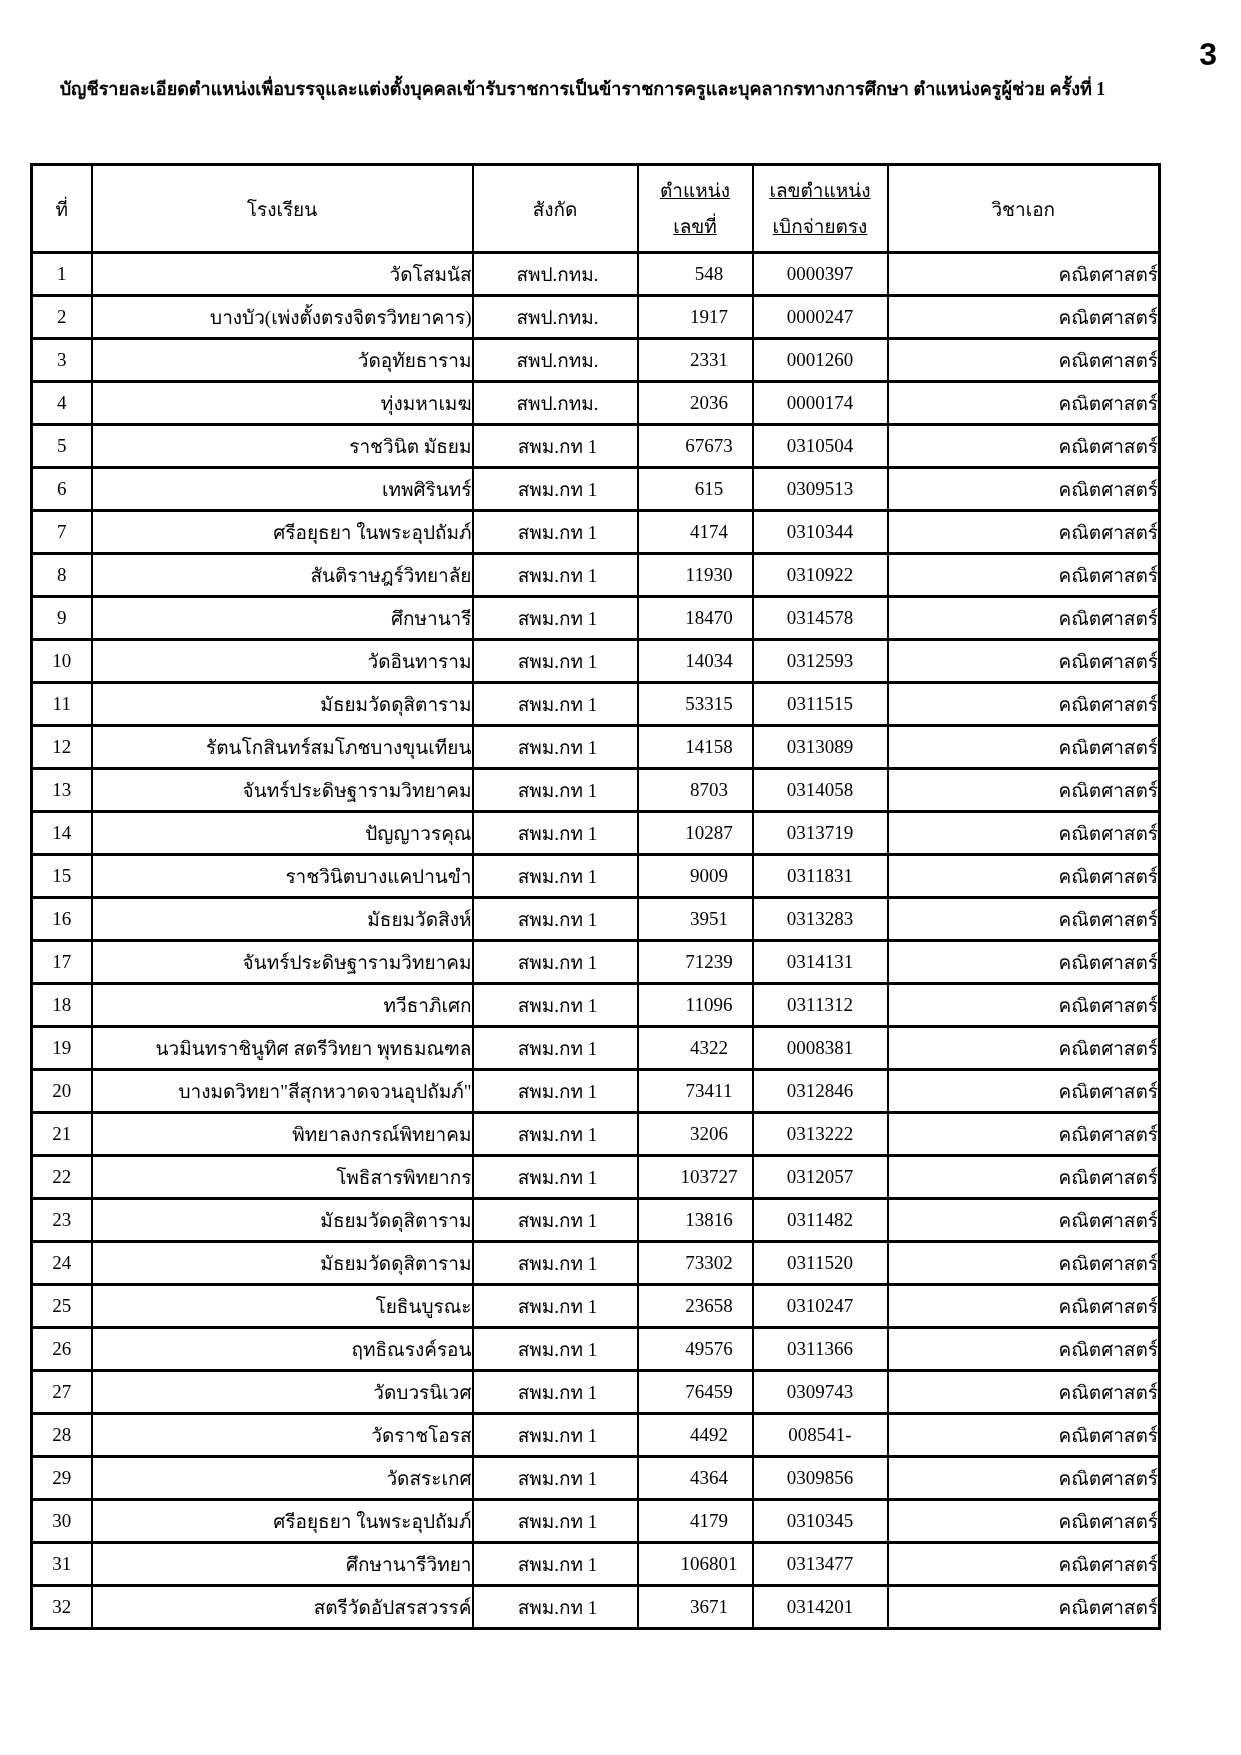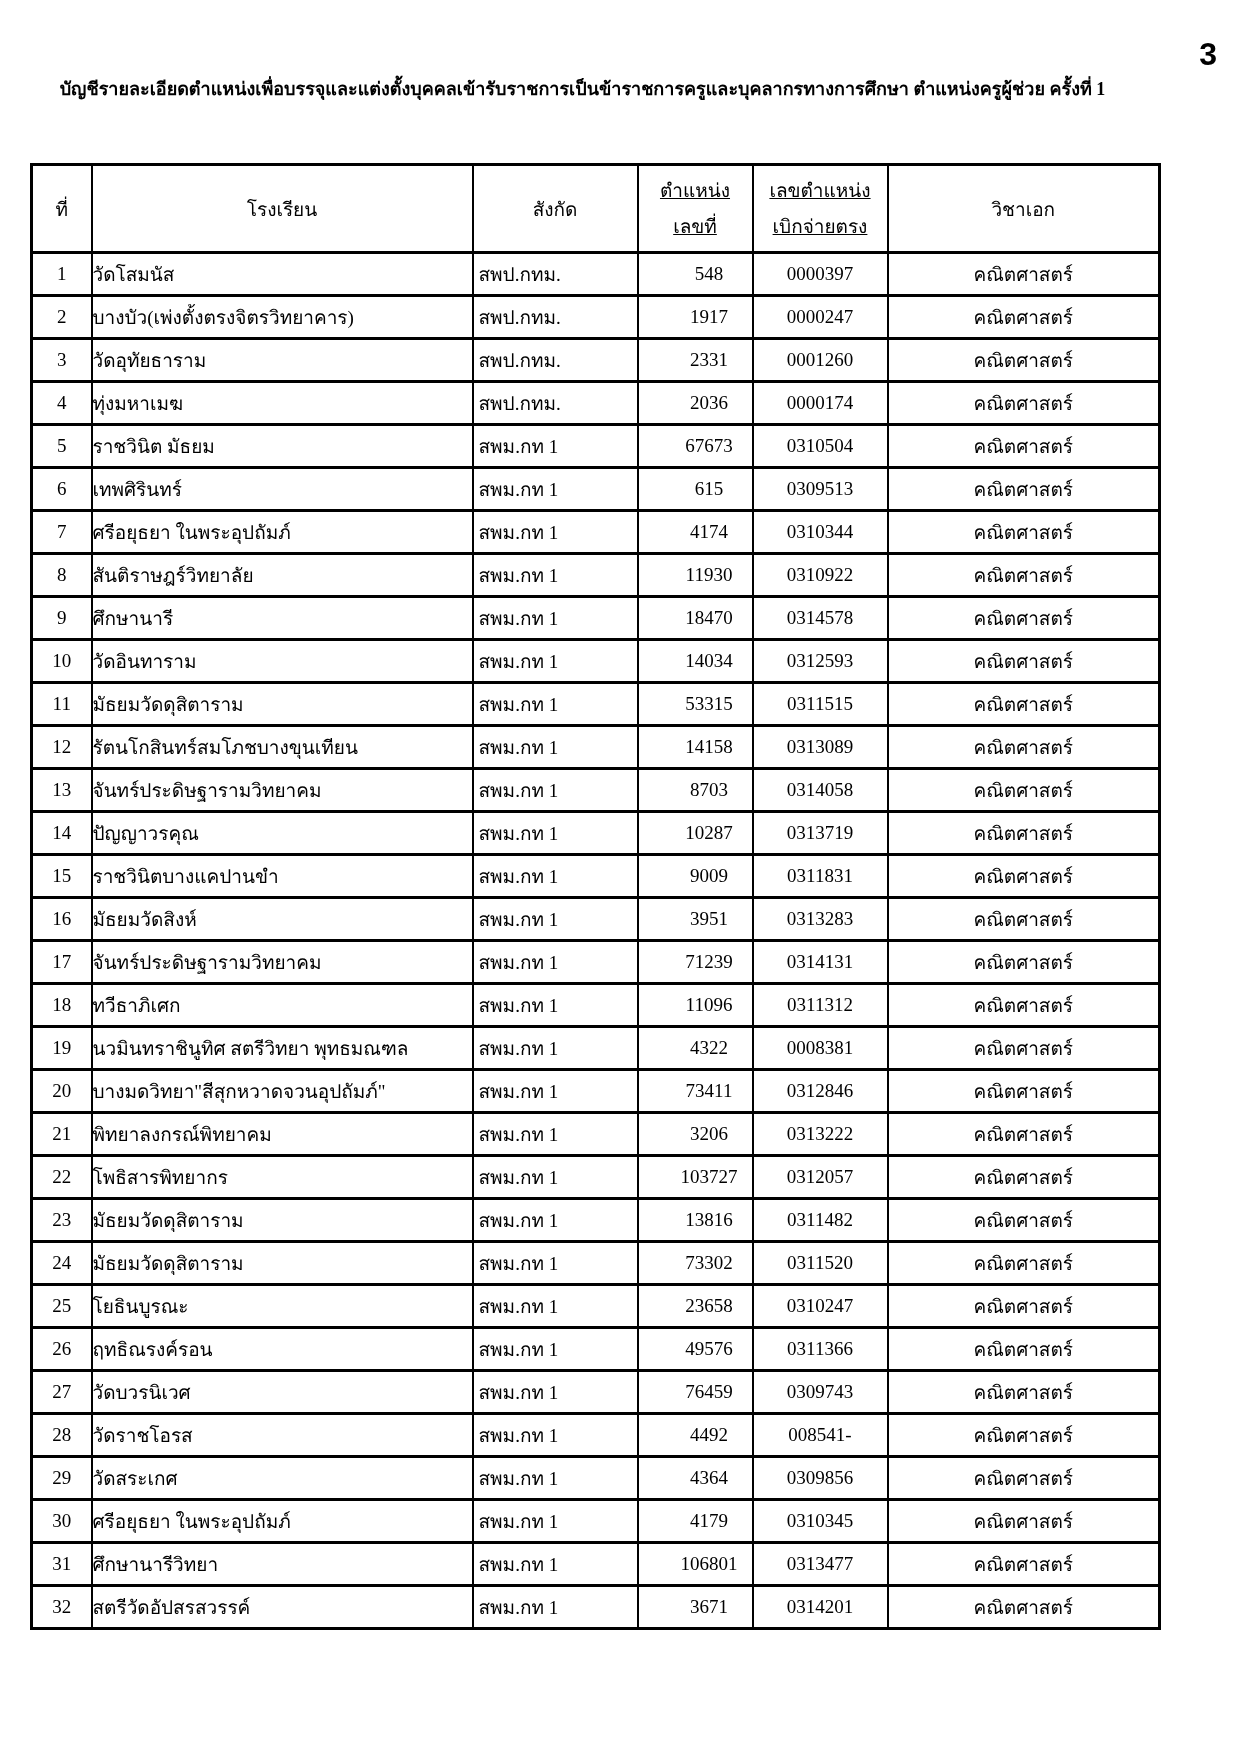--- a/index.html
+++ b/index.html
@@ -53,25 +53,25 @@
     overflow: hidden;
     white-space: nowrap;
     vertical-align: middle;
     font-weight: normal;
   }
   table.positions { border: 3px solid #000; }
   thead tr { height: 88px; }
   tbody tr { height: 43px; }
   th .hline { display: block; line-height: 36px; text-decoration: underline; }
   .c-no     { text-align: center; }
-  .c-school { text-align: left; }
-  .c-aff    { text-align: left; padding-left: 5px; }
+  .c-school { text-align: right; }
+  .c-aff    { text-align: center; padding-left: 5px; }
   .c-pos    { text-align: center; padding-left: 28px; }
   .c-pay    { text-align: center; }
-  .c-major  { text-align: center; }
+  .c-major  { text-align: right; }
 </style>
 </head>
 <body>
 
 <div class="page">
 
   <div class="page-number">3</div>
 
   <div class="doc-title">บัญชีรายละเอียดตำแหน่งเพื่อบรรจุและแต่งตั้งบุคคลเข้ารับราชการเป็นข้าราชการครูและบุคลากรทางการศึกษา ตำแหน่งครูผู้ช่วย ครั้งที่  1</div>
 

